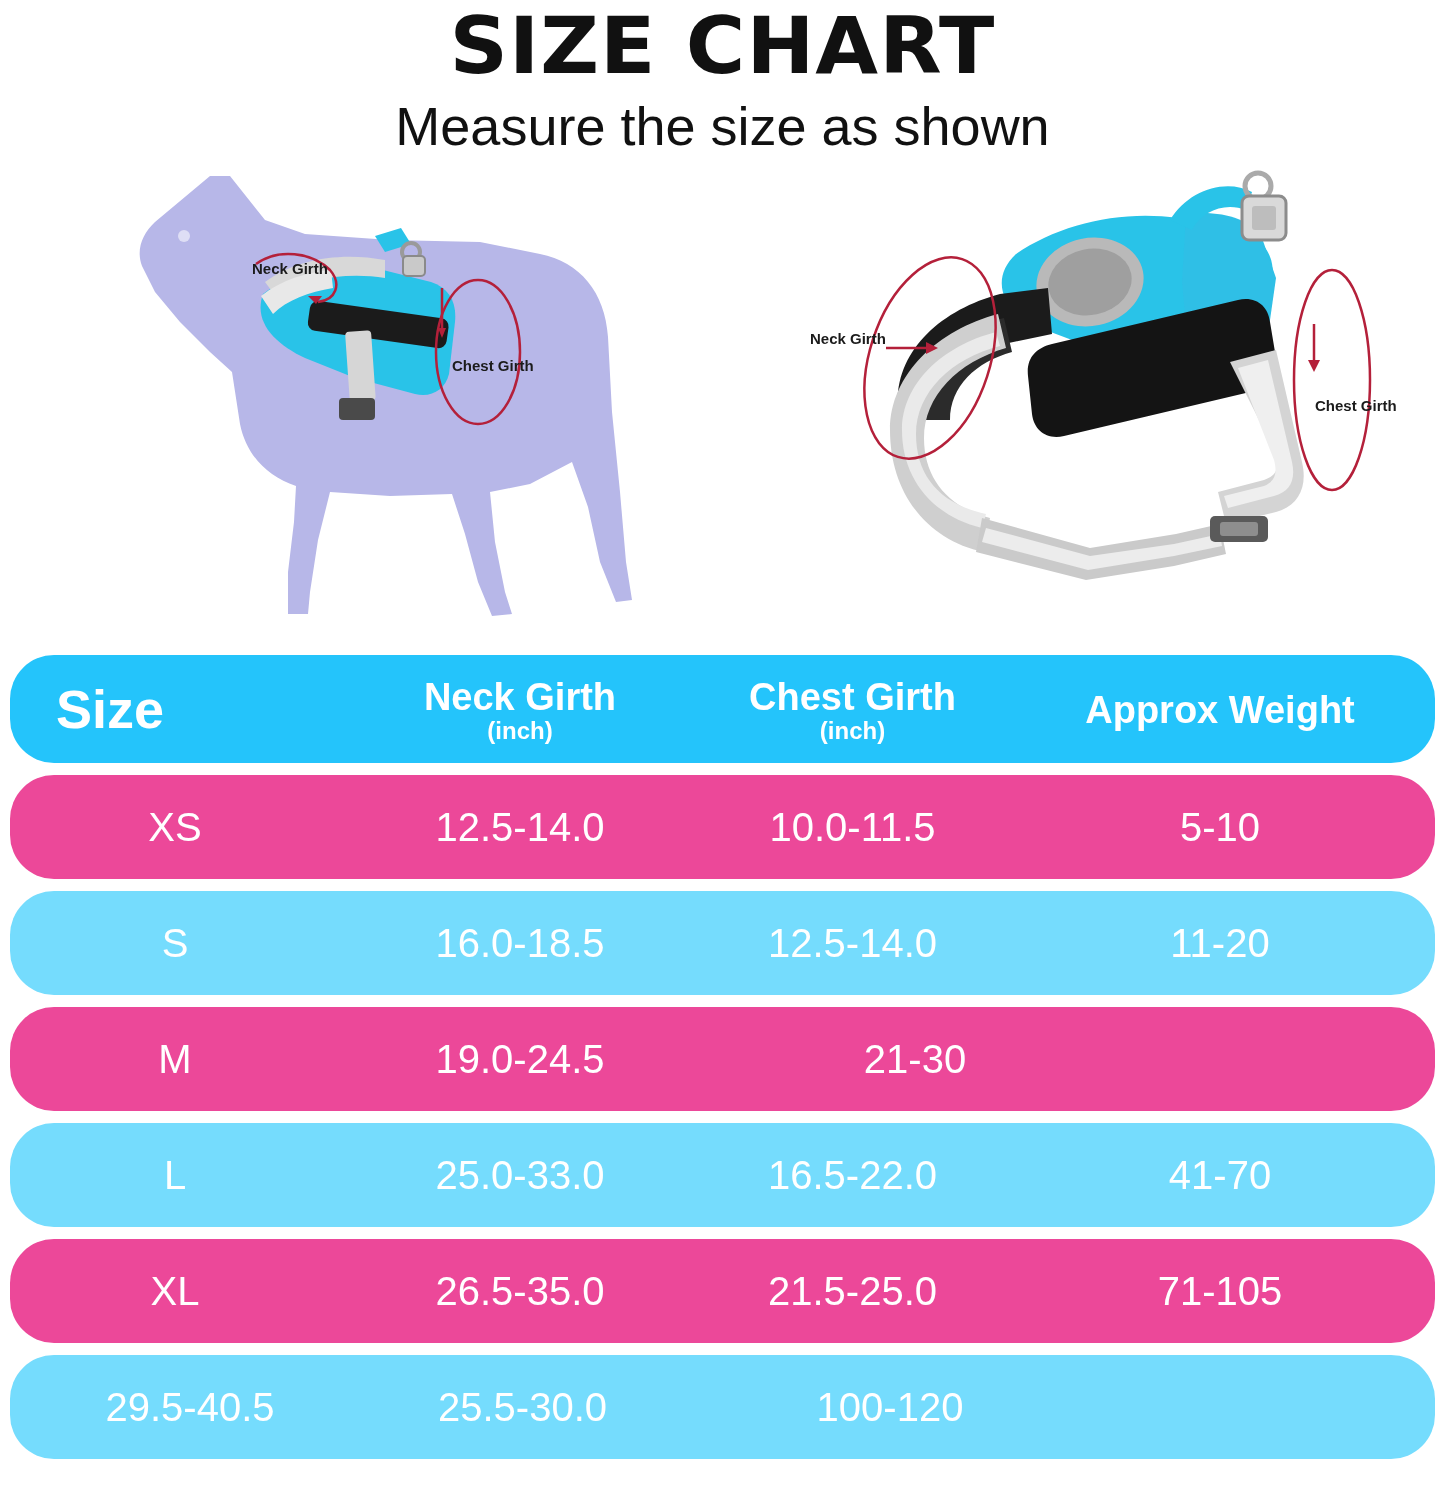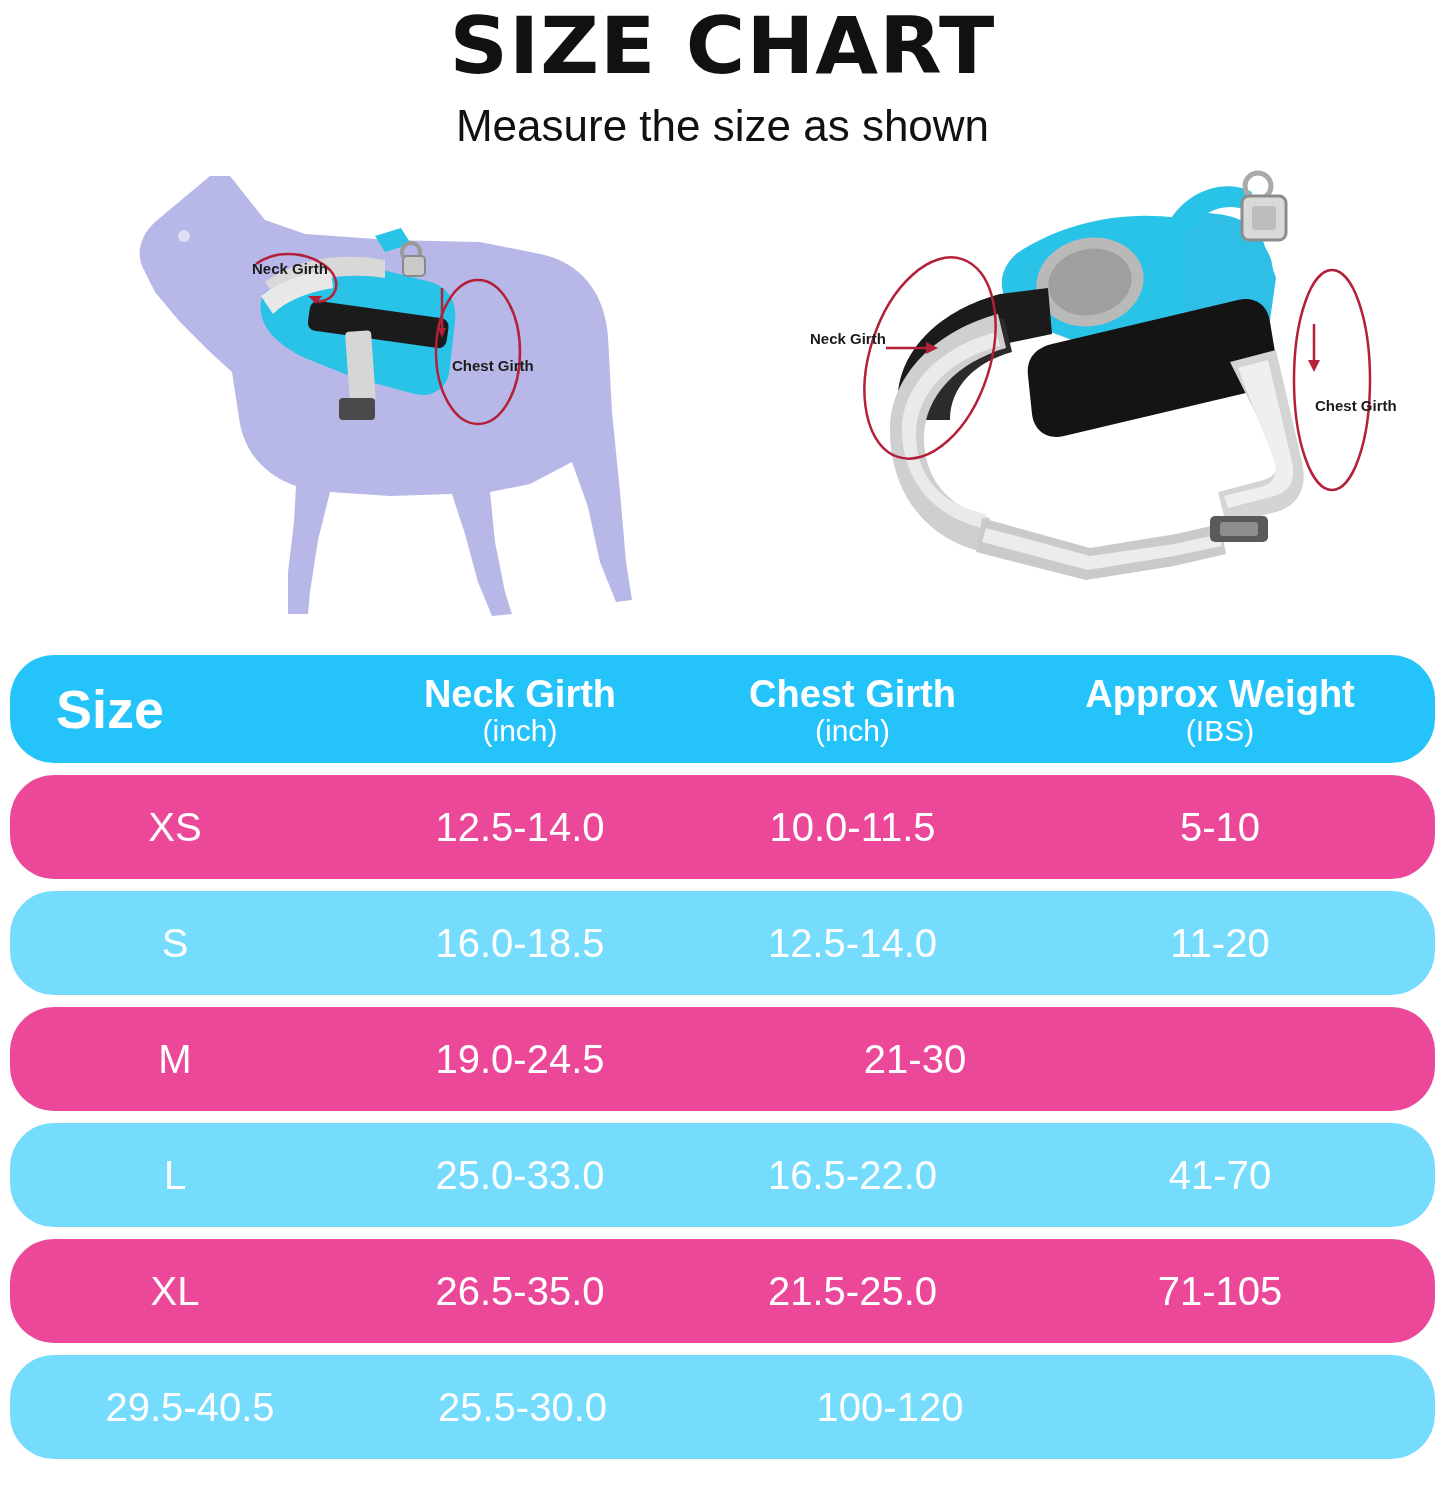--- a/index.html
+++ b/index.html
@@ -16,21 +16,21 @@
     font-size:78px;
     line-height:84px;
     font-weight:800;
     letter-spacing:1px;
     margin:4px 0 0 0;
     font-family:"DejaVu Sans", sans-serif;
     transform:scaleX(1.04);
   }
   .subtitle{
     text-align:center;
-    font-size:44px;
+    font-size:54px;
     line-height:56px;
     font-weight:400;
     margin:10px 0 0 0;
     color:#111;
   }
   .illustrations{
     position:relative;
     height:480px;
     margin-top:8px;
   }
@@ -90,22 +90,22 @@
     line-height:1.05;
   }
   .row.header .c0{
     font-size:54px;
     text-align:left;
     padding-left:46px;
     box-sizing:border-box;
   }
   .row.header .unit{
     display:block;
-    font-size:30px;
-    font-weight:400;
+    font-size:24px;
+    font-weight:700;
   }
   .hdr-main{font-size:38px;}
 </style>
 </head>
 <body>
 
 <div>
 
   <h1 class="title">SIZE CHART</h1>
   <div class="subtitle">Measure the size as shown</div>
@@ -210,21 +210,20 @@
       <div class="cell c1">
         <span class="hdr-main">Neck Girth</span>
         <span class="unit">(inch)</span>
       </div>
       <div class="cell c2">
         <span class="hdr-main">Chest Girth</span>
         <span class="unit">(inch)</span>
       </div>
       <div class="cell c3">
         <span class="hdr-main">Approx Weight</span>
-        <span class="unit">(IBS)</span>
       </div>
     </div>
 
     <div class="row alt1">
       <div class="cell c0">XS</div>
       <div class="cell c1">12.5-14.0</div>
       <div class="cell c2">10.0-11.5</div>
       <div class="cell c3">5-10</div>
     </div>
 

